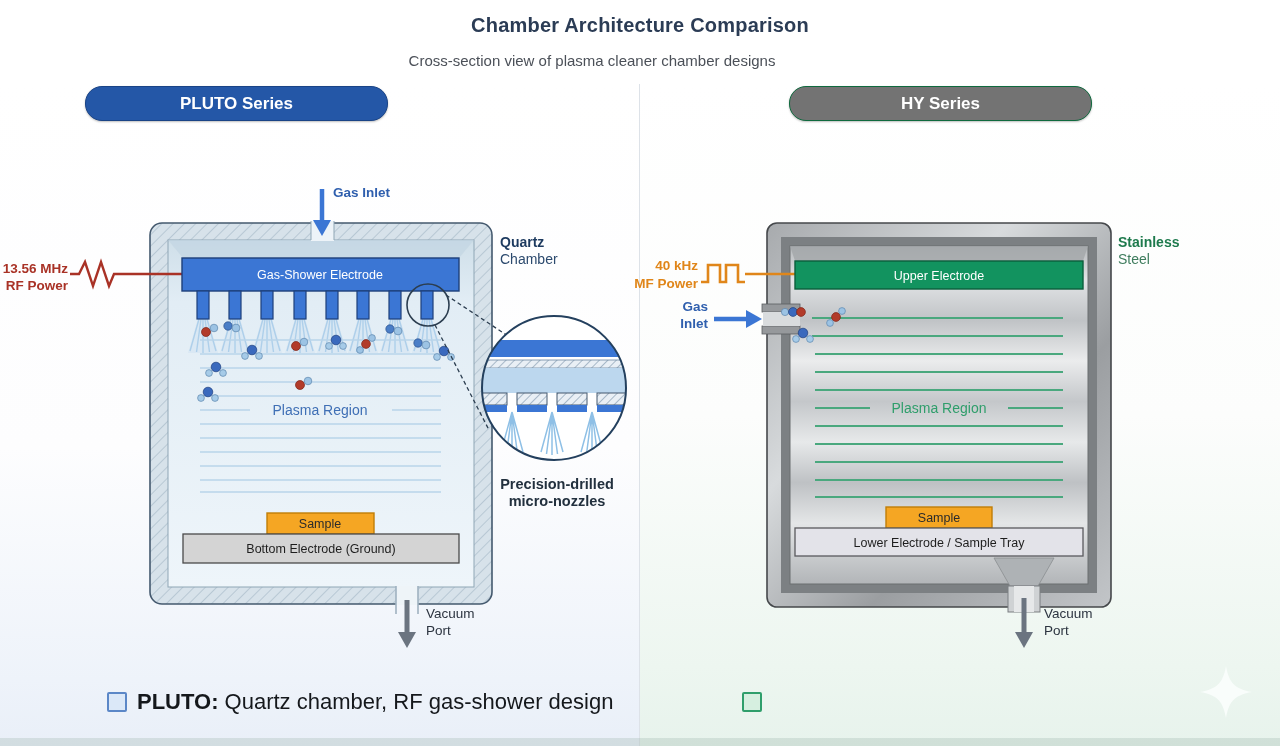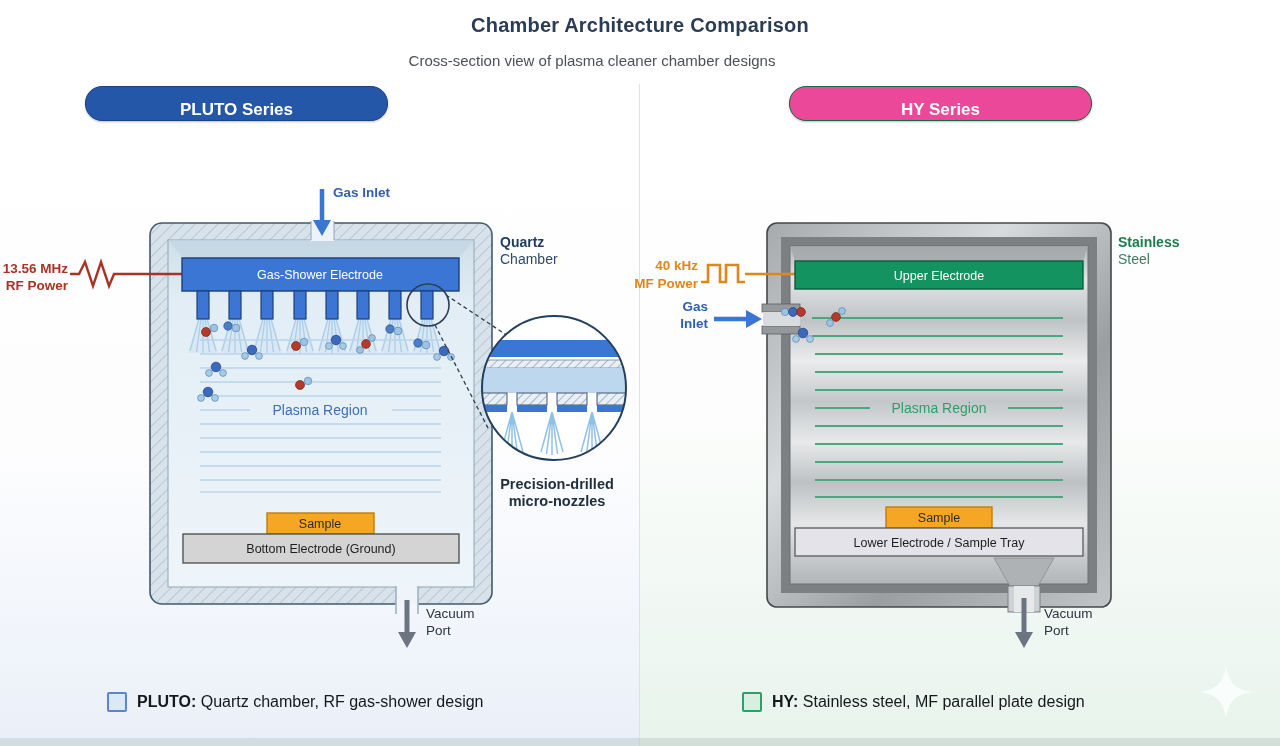--- a/index.html
+++ b/index.html
@@ -28,30 +28,30 @@
   .title{
     left:0;top:14px;width:1280px;text-align:center;
     font-size:20px;font-weight:bold;color:#2b3c55;letter-spacing:.2px;
   }
   .subtitle{
     left:0;top:52px;width:1184px;text-align:center;
     font-size:15px;color:#4b5058;
   }
   .pill{
     top:86px;height:33px;border-radius:17px;
-    display:flex;align-items:flex-end;justify-content:center;
+    display:flex;align-items:center;justify-content:center;
     color:#ffffff;font-size:17px;font-weight:bold;
     box-shadow:0 1px 2px rgba(0,0,0,.25);
   }
   .pill-pluto{left:85px;width:301px;background:#2457a7;border:1px solid #1a4486;}
-  .pill-hy{left:789px;width:301px;background:#ec4899;border:1px solid #0f6a3e;}
+  .pill-hy{left:789px;width:301px;background:#737373;border:1px solid #0f6a3e;}
   .diagram-svg{left:0;top:0;}
   .caption{
     top:689px;height:26px;display:flex;align-items:center;gap:10px;
-    font-size:16px;color:#15181c;
+    font-size:22px;color:#15181c;
   }
   .caption-left{left:107px;}
   .caption-right{left:742px;}
   .swatch{width:16px;height:16px;border-radius:2px;display:inline-block;}
   .swatch-pluto{background:#dbe8f8;border:2px solid #5b87c7;}
   .swatch-hy{background:#d6efe0;border:2px solid #2f9e6b;}
   .caption b{font-weight:bold;}
   .sparkle{left:1196px;top:662px;}
 </style>
 </head>
@@ -341,14 +341,13 @@
 <svg class="abs sparkle" width="60" height="60" viewBox="-30 -30 60 60">
   <path d="M0,-26 C3,-9 9,-3 26,0 C9,3 3,9 0,26 C-3,9 -9,3 -26,0 C-9,-3 -3,-9 0,-26 Z" fill="#f9fdfb"></path>
 </svg>
 
 <div class="abs caption caption-left">
   <span class="swatch swatch-pluto"></span>
   <span><b>PLUTO:</b><span> Quartz chamber, RF gas-shower design</span></span>
 </div>
 <div class="abs caption caption-right">
   <span class="swatch swatch-hy"></span>
-  <span><b>HY:</b><span> Stainless steel, MF parallel plate design</span></span>
 </div>
 
 </body></html>

